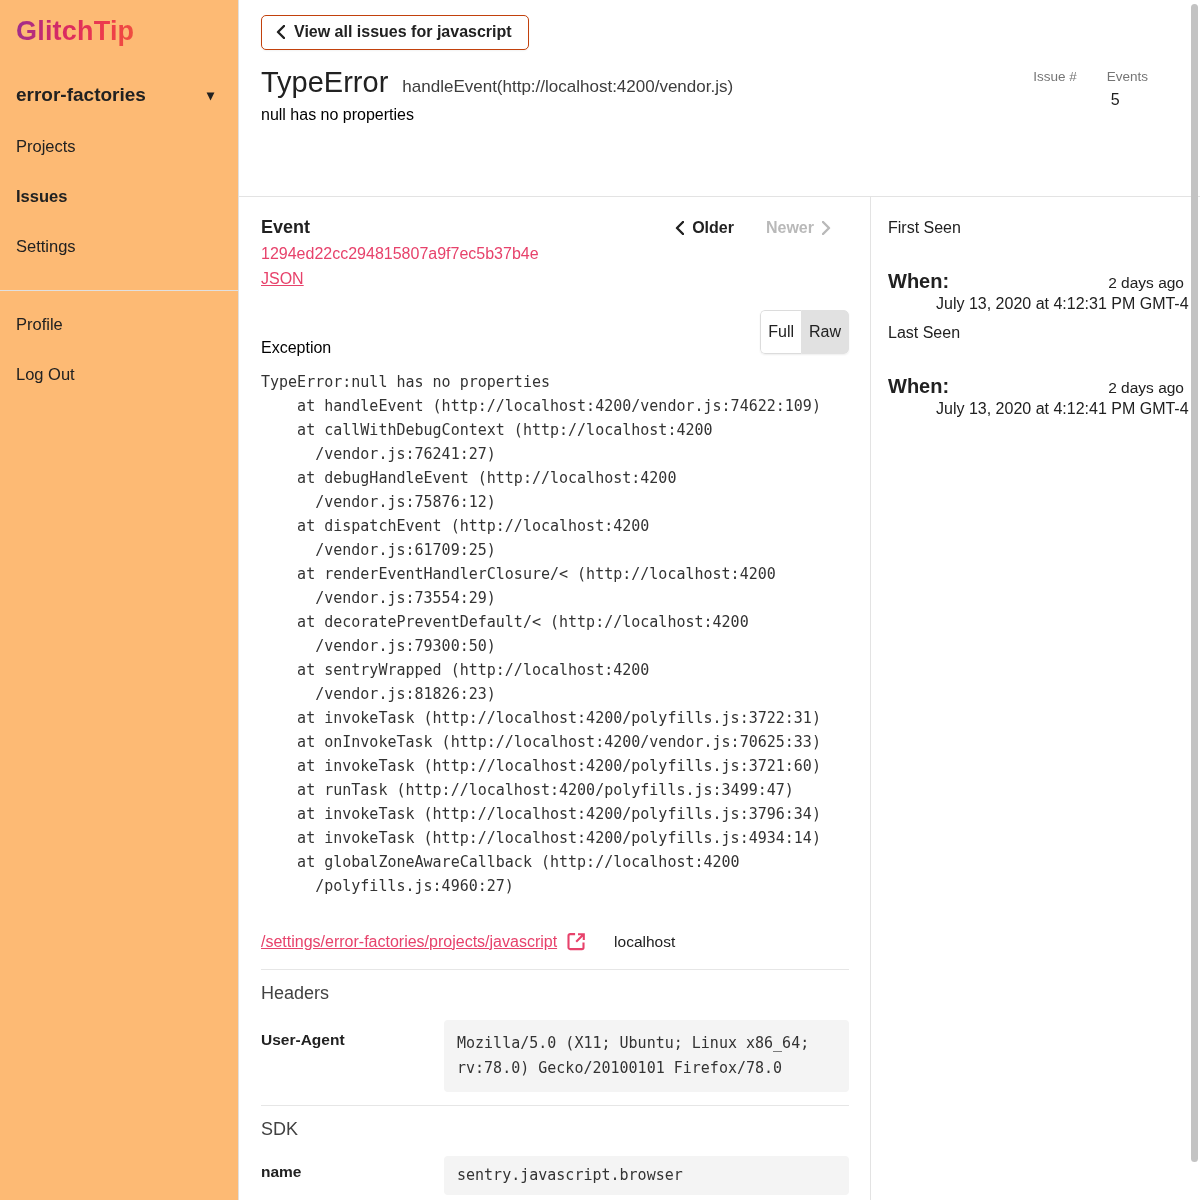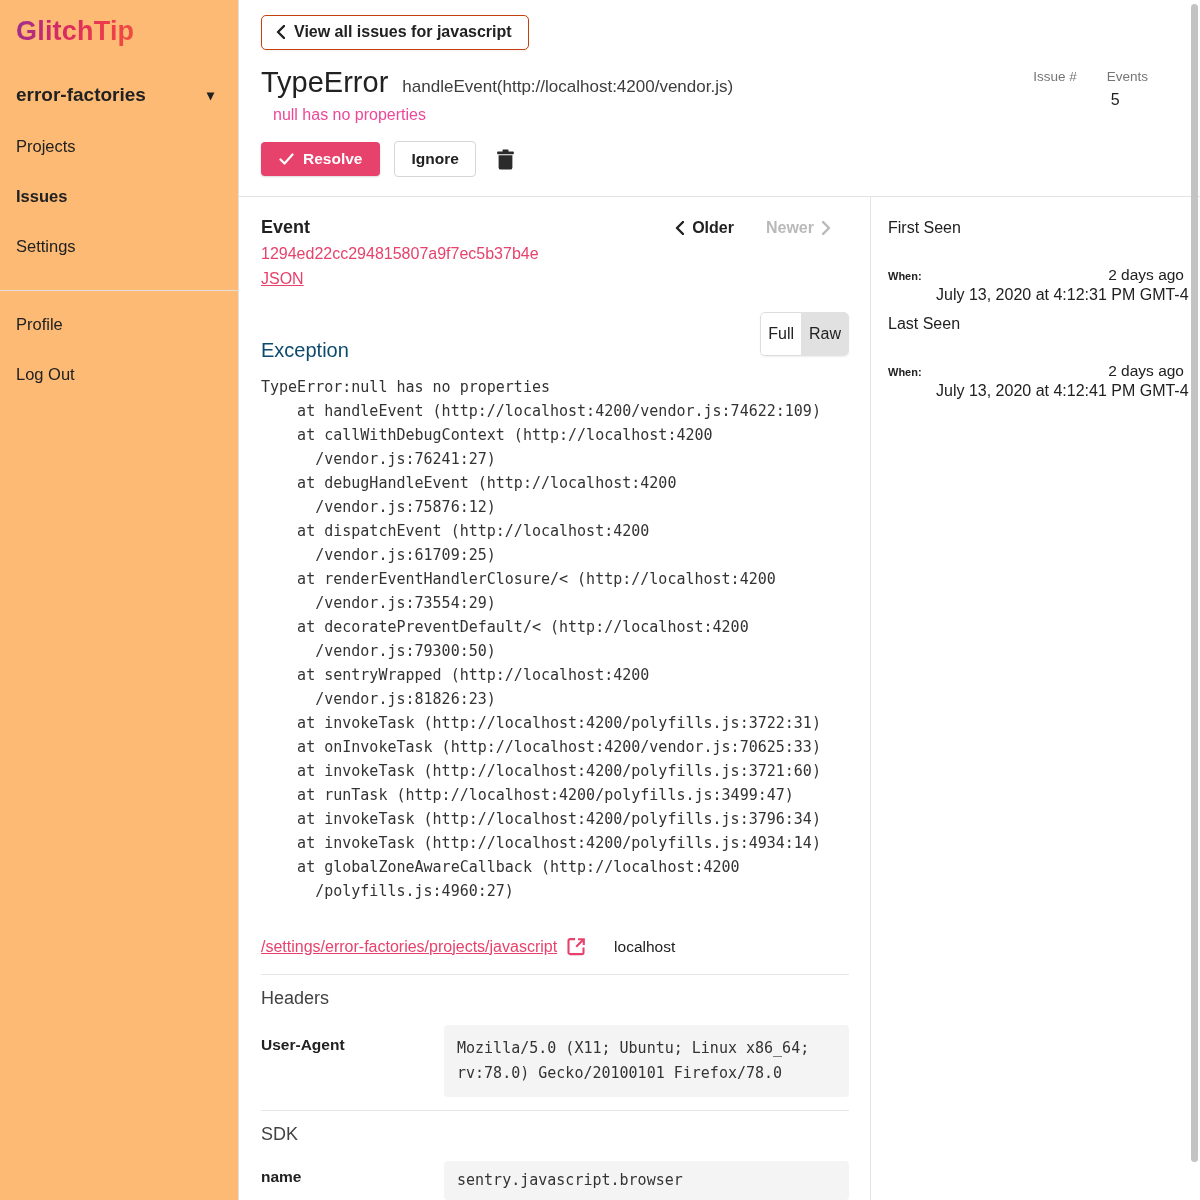--- a/index.html
+++ b/index.html
@@ -24,21 +24,21 @@
   .main { margin-left:239px; }
   .header { position:relative; padding:15px 22px 0 22px; border-bottom:1px solid #e3e3e3; height:197px; }
   .back-btn { display:inline-flex; align-items:center; gap:9px; background:#fff;
     border:1px solid #c2410c; border-radius:5px; padding:7px 16px 8px 14px;
     font-size:16px; font-weight:700; color:#212121; cursor:pointer;
     box-shadow:0 1px 2px rgba(0,0,0,.05); }
   .chev { display:inline-block; }
   .title-row { margin-top:16px; display:flex; align-items:baseline; gap:14px; }
   .page-title { font-size:29px; font-weight:400; color:#212121; }
   .page-subtitle { font-size:17px; color:#3d3d3d; }
-  .page-desc { margin-top:7px; font-size:16px; color:#ec4899;margin-left:12px; }
+  .page-desc { margin-top:7px; font-size:16px; color:#000000; }
   .stats { position:absolute; top:69px; right:52px; display:flex; gap:30px; text-align:left; }
   .stat-label { font-size:13.5px; color:#757575; }
   .stat-value { margin-top:7px; font-size:16px; color:#212121; padding-left:4px; }
   .actions { margin-top:17px; display:flex; align-items:center; }
   .btn-resolve { display:inline-flex; align-items:center; gap:9px; background:var(--accent,#e7426b);
     color:#fff; border:none; border-radius:4px; padding:8px 18px; font-size:15.5px; font-weight:700;
     cursor:pointer; box-shadow:0 1px 2px rgba(0,0,0,.15); }
   .btn-ignore { margin-left:14px; background:#fff; color:#212121; border:1px solid #d6d6d6;
     border-radius:4px; padding:8px 16px; font-size:15.5px; font-weight:700; cursor:pointer; }
   .btn-trash { margin-left:16px; background:none; border:none; cursor:pointer; padding:4px; line-height:0; }
@@ -51,21 +51,21 @@
   .event-head-row { display:flex; align-items:flex-start; justify-content:space-between; }
   .event-title { font-size:18px; font-weight:700; }
   .pager { display:flex; align-items:center; gap:32px; margin-top:2px; margin-right:18px; }
   .pager-btn { display:inline-flex; align-items:center; gap:8px; font-size:16px; font-weight:700;
     background:none; border:none; cursor:pointer; color:#212121; font-family:inherit; }
   .pager-btn.disabled { color:#b9b9b9; cursor:default; }
   .event-id { margin-top:7px; font-size:16px; color:var(--accent,#e7426b); }
   .json-link { display:inline-block; margin-top:7px; font-size:16px; color:var(--accent,#e7426b);
     text-decoration:underline; cursor:pointer; }
   .exception-row { margin-top:18px; display:flex; align-items:center; justify-content:space-between; }
-  .exception-label { font-size:20px; color:#0c4a6e;margin-top:33px; }
+  .exception-label { font-size:16px; color:#000000;margin-top:33px; }
   .toggle-group { display:flex; border-radius:5px; overflow:hidden; box-shadow:0 1px 2px rgba(0,0,0,.07); }
   .toggle-seg { padding:12px 7px; font-size:16px; color:#212121; background:#fff;
     border:1px solid #dcdcdc; cursor:pointer; font-family:inherit; }
   .toggle-seg.left { border-radius:5px 0 0 5px; border-right:none; }
   .toggle-seg.right { border-radius:0 5px 5px 0;text-align:center; }
   .toggle-seg.active { background:#e1e1e1; border-color:#e1e1e1; }
   .stacktrace { margin-top:13px; font-family:"DejaVu Sans Mono","Liberation Mono",monospace;
     font-size:15px; line-height:24px; color:#333; white-space:pre; }
   .link-row { margin-top:34px; display:flex; align-items:center; }
   .settings-link { font-size:16px; color:var(--accent,#e7426b); text-decoration:underline; cursor:pointer; }
@@ -81,21 +81,21 @@
     color:#333; overflow-wrap:break-word; }
   .kv-row.slim .kv-key { padding-top:7px; }
   .kv-row.slim .kv-value { padding:7px 13px; }
   .div-2 { margin-top:13px; }
 
   
   .seen-inner { width:296px; }
   .seen-title { font-size:16px; color:#212121; }
   .seen-title.last { margin-top:11px; }
   .when-row { margin-top:5px; display:flex; justify-content:space-between; align-items:baseline; }
-  .when-label { font-size:11px; font-weight:700;margin-top:28px; }
+  .when-label { font-size:20px; font-weight:700;margin-top:28px; }
   .when-rel { font-size:15.5px; color:#212121; }
   .when-date { margin-top:2px; margin-left:48px; font-size:16px; color:#212121; white-space:nowrap; }
 
   
   .scrollbar-thumb { position:fixed; right:2px; top:4px; width:7px; height:1158px;
     background:#c3c3c3; border-radius:4px; z-index:9; }
 
   .icon-svg { display:block; }
 </style>
 </head>
@@ -136,40 +136,20 @@
     <div class="stats">
       <div>
         <div class="stat-label">Issue #</div>
       </div>
       <div>
         <div class="stat-label">Events</div>
         <div class="stat-value">5</div>
       </div>
     </div>
 
-    <div class="actions">
-      <button class="btn-resolve">
-        <span>
-          <svg class="icon-svg" width="15" height="12" viewBox="0 0 15 12">
-              <path d="M1.5 6.5 L5.5 10.5 L13.5 1.5" fill="none" stroke="#fff" stroke-width="2.2" stroke-linecap="round" stroke-linejoin="round"></path>
-            </svg>
-        </span>
-        <span>Resolve</span>
-      </button>
-      <button class="btn-ignore">Ignore</button>
-      <button class="btn-trash">
-        <span>
-          <svg class="icon-svg" width="19" height="21" viewBox="0 0 19 21">
-            <rect x="6.5" y="0.5" width="6" height="2.4" rx="0.6" fill="#2b2b2b"></rect>
-            <rect x="1.2" y="2.6" width="16.6" height="2.6" rx="0.6" fill="#2b2b2b"></rect>
-            <path d="M2.6 6.2 h13.8 v12.2 a2.2 2.2 0 0 1 -2.2 2.2 h-9.4 a2.2 2.2 0 0 1 -2.2 -2.2 z" fill="#2b2b2b"></path>
-          </svg>
-        </span>
-      </button>
-    </div>
   </div>
 
   <div class="content-row">
 
     <div class="event-col">
       <div class="event-head-row">
         <div>
           <div class="event-title">Event</div>
           <div class="event-id">1294ed22cc294815807a9f7ec5b37b4e</div>
           <a class="json-link">JSON</a>

